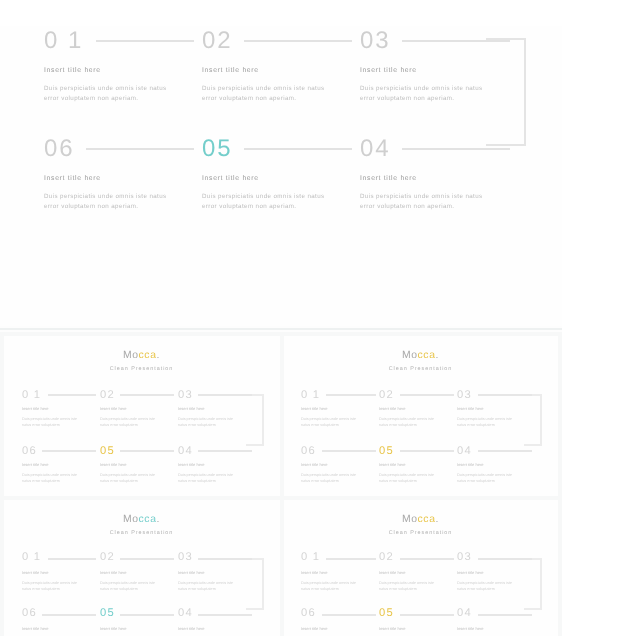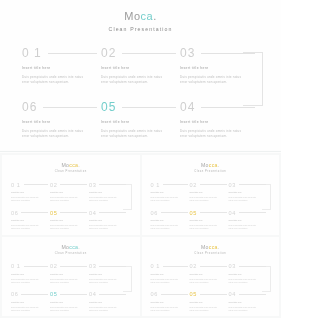--- a/index.html
+++ b/index.html
@@ -104,24 +104,20 @@
     position:absolute;left:0;top:151px;width:281px;height:1px;background:#eef1f1;
   }
 </style>
 </head>
 <body>
 
 <div class="page">
 
   <div class="hero">
 
-    <div class="hero-head">
-      <div class="brand"><span>Mo</span><span class="accent">ca</span><span class="dot">.</span></div>
-      <div class="subtitle">Clean  Presentation</div>
-    </div>
 
     <div class="grid">
       <div class="bracket"></div>
 
       <div class="row">
         <div class="cell">
           <div class="numline">
             <span class="num">0 1</span>
             <span class="dash"></span>
           </div>

